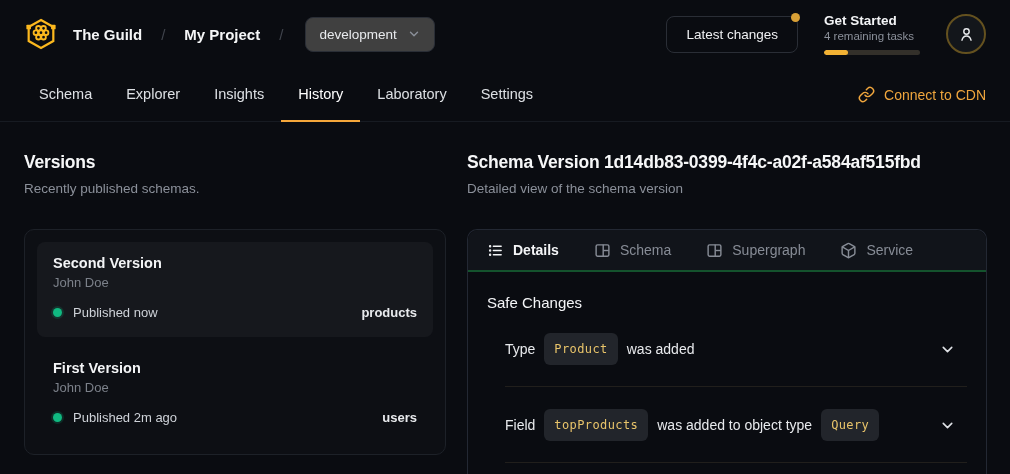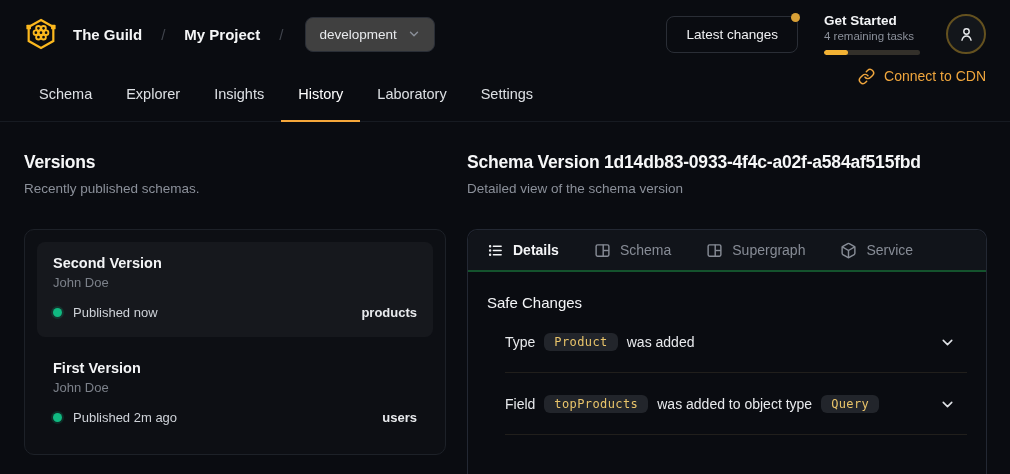--- a/index.html
+++ b/index.html
@@ -81,21 +81,21 @@
     padding: 0 17px;
     font-size: 14.5px;
     color: #dde0e4;
     border-bottom: 2px solid transparent;
     margin-bottom: -1px;
     cursor: pointer;
   }
   .nav-tab.active { color: #ffffff; font-weight: 500; border-bottom-color: #f5a73b; }
   .connect-cdn {
     margin-left: auto;
-    display: flex; align-items: flex-start; gap: 9px;
+    display: flex; align-items: center; gap: 9px;
     color: #f0a63d; font-size: 14px;
     cursor: pointer;
   }
 
   
   .main { display: flex; }
   .col-left { width: 446px; flex: none; padding: 30px 0 0 24px; }
   .col-right { flex: 1; padding: 30px 23px 0 21px; }
   .panel-title { font-size: 17.5px; font-weight: 700; color: #f6f7f8; letter-spacing: -0.2px; }
   .panel-sub { margin-top: 8px; font-size: 13.5px; color: #8b909a; }
@@ -149,21 +149,21 @@
     border-bottom: 1px solid #211f1c;
     font-size: 14px; color: #e8eaed; margin-left: 18px;
   }
   .code-badge {
     font-family: "DejaVu Sans Mono", monospace;
     font-size: 12px;
     letter-spacing: 0.4px;
     color: #e9c46a;
     background: #22252b;
     border-radius: 6px;
-    padding: 2px 10px;
+    padding: 9px 10px;
   }
   .row-chev { margin-left: auto; margin-right: 11px; color: #dfe2e6; cursor: pointer; }
 </style>
 </head>
 <body>
 
 <div class="header">
   <div class="brand">
     <span class="logo">
       <svg viewBox="0 0 40 40" width="34" height="34" fill="none" stroke="currentColor" stroke-width="2.6">
@@ -265,21 +265,21 @@
         <div class="vi-meta">
           <span class="green-dot"></span>
           <span class="vi-status">Published 2m ago</span>
           <span class="vi-service">users</span>
         </div>
       </div>
     </div>
   </div>
 
   <div class="col-right">
-    <div class="panel-title">Schema Version 1d14db83-0933-4f4c-a02f-a584af515fbd</div>
+    <div class="panel-title">Schema Version 1d14db83-0399-4f4c-a02f-a584af515fbd</div>
     <div class="panel-sub">Detailed view of the schema version</div>
 
     <div class="detail-box">
       <div class="detail-tabs">
         <div class="dtab active">
           <span class="ticon">
             <svg viewBox="0 0 24 24" width="17" height="17" fill="none" stroke="currentColor" stroke-width="2" stroke-linecap="round">
               <line x1="9" y1="6" x2="20" y2="6"></line>
                 <line x1="9" y1="12" x2="20" y2="12"></line>
                 <line x1="9" y1="18" x2="20" y2="18"></line>

